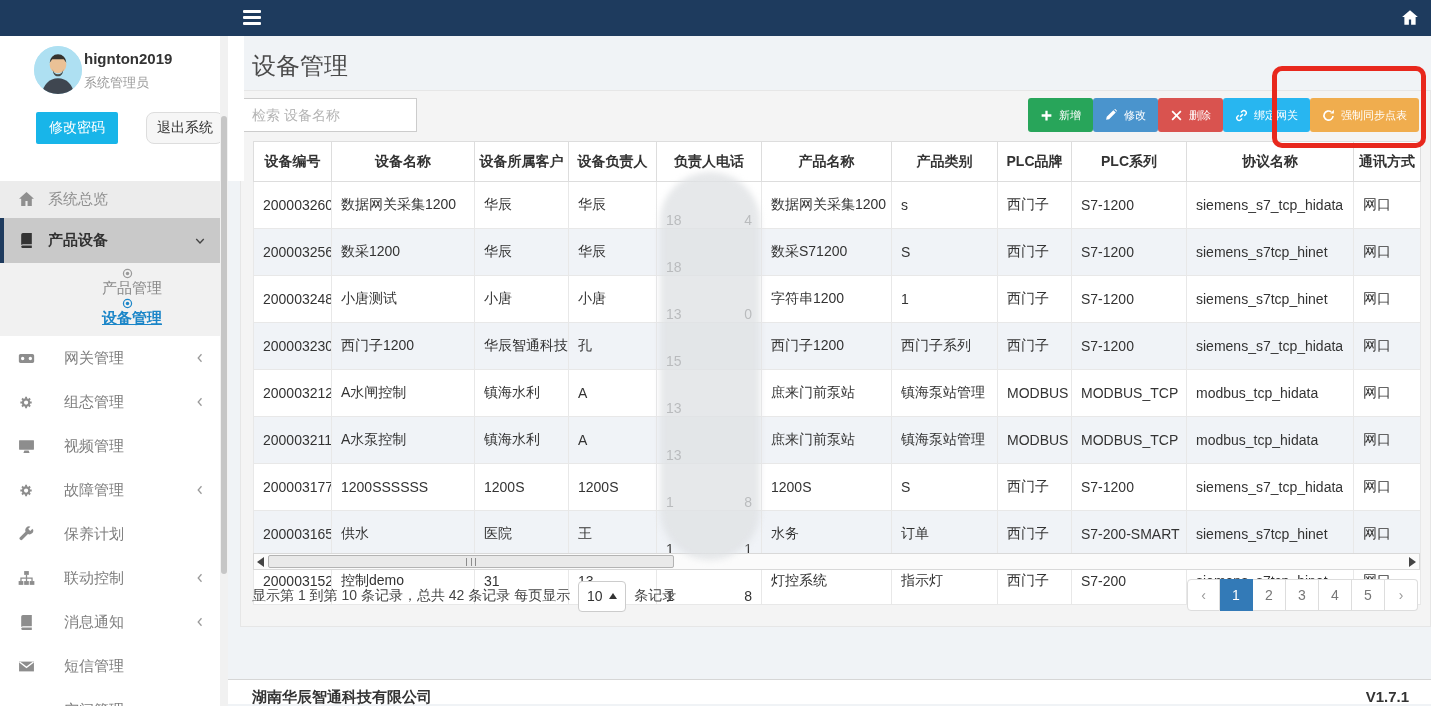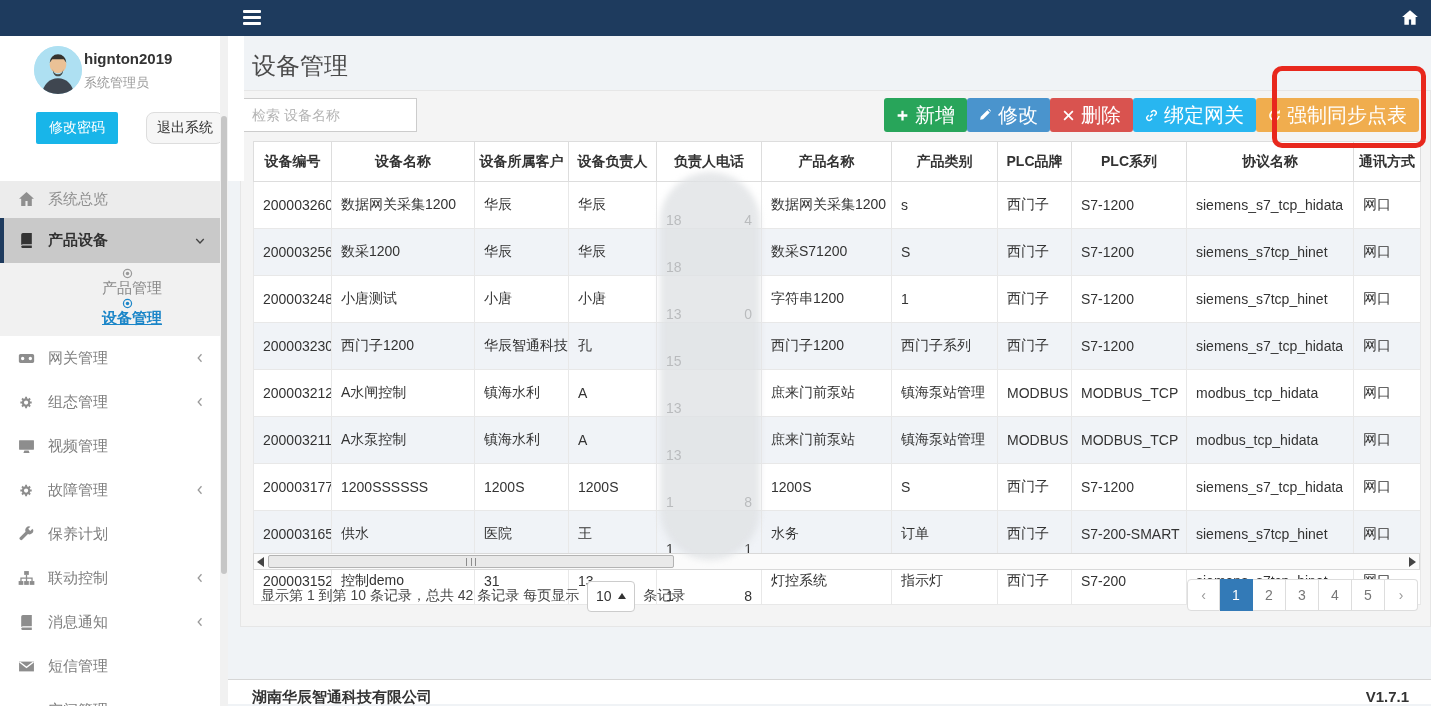--- a/index.html
+++ b/index.html
@@ -23,39 +23,39 @@
 
   .menu { position:absolute; left:0; top:145px; width:222px; }
   .m-item { position:relative; display:flex; align-items:center; padding-left:18px; color:#7e7e7e; font-size:15px; cursor:pointer; }
   .m-item .ico { width:17px; height:17px; margin-right:13px; color:#8d8d8d; flex:0 0 auto; }
   .m-item .chev { position:absolute; right:16px; width:12px; height:12px; color:#9a9a9a; }
   .m-overview { height:37px; background:#ececec; color:#8f8f8f; }
   .m-overview .ico { color:#8f8f8f; }
   .m-open { height:45px; background:#c9c9c9; color:#333; font-weight:bold; border-left:4px solid #1e3b5e; padding-left:14px; }
   .m-open .ico { color:#333; }
   .m-open .chev { color:#444; }
-  .m-plain { height:44px; background:#fff; }
+  .m-plain { height:44px; background:#fff;gap:16px; }
   .submenu { background:#f1f1f1; padding:5px 0 8px 0; }
   .s-item { display:flex; align-items:center; height:30px; padding-left:42px; color:#8a8a8a; font-size:15px; cursor:pointer;flex-direction:column; }
   .s-item .ico { width:15px; height:15px; margin-right:10px; color:#9a9a9a; }
   .s-active { color:#1c86c8; font-weight:bold; text-decoration:underline; }
   .s-active .ico { color:#1c86c8; }
   .side-scroll { position:absolute; right:0; top:0; width:8px; height:670px; background:#f1f1f1; }
   .side-thumb { position:absolute; right:1px; top:80px; width:6px; height:458px; background:#c6c6c6; border-radius:3px; }
 
   
   .content { position:absolute; left:228px; top:36px; width:1203px; height:670px; background:#f0f3f6; }
   .page-title { position:absolute; left:24px; top:14px; font-size:24px; color:#4a4a4a; }
 
   .panel { position:absolute; left:12px; top:54px; width:1191px; height:537px; background:#f4f4f4; border:1px solid #e6e6e6; }
   .search-input { position:absolute; left:0; top:7px; width:176px; height:34px; border:1px solid #ccc; padding:0 10px; font-size:14px; color:#333; background:#fff; font-family:inherit; }
   .search-input::placeholder { color:#b5b5b5; }
 
   .toolbar { position:absolute; right:11px; top:7px; display:flex; }
-  .tb-btn { display:inline-flex; align-items:center; justify-content:center; height:34px; padding:0 12px; color:#fff; font-size:20px; border:none; border-radius:3px; cursor:pointer; font-family:inherit; }
+  .tb-btn { display:inline-flex; align-items:center; justify-content:center; height:34px; padding:0 12px; color:#fff; font-size:11px; border:none; border-radius:3px; cursor:pointer; font-family:inherit; }
   .tb-btn .bico { width:13px; height:13px; margin-right:6px; }
   .tb-green { background:#28a55a; }
   .tb-blue { background:#4a94cd; }
   .tb-red { background:#d9534f; }
   .tb-cyan { background:#28b6f0; }
   .tb-orange { background:#f0ad4e; }
 
   table.grid { position:absolute; left:12px; top:50px; width:1167px; border-collapse:collapse; table-layout:fixed; background:#f0abfc; }
   .grid th { height:40px; font-size:14px; font-weight:bold; color:#333; text-align:center; border:1px solid #ddd; background:#fff; padding:0 4px; }
   .grid td { height:37px; font-size:14px; color:#333; border:1px solid #e8e8e8; padding:0 9px; white-space:nowrap; overflow:hidden; background:#fff; }
@@ -70,21 +70,21 @@
   .annotation { position:absolute; left:1272px; top:66px; width:154px; height:82px; border:5px solid #e8281d; border-radius:10px; z-index:40; pointer-events:none; }
 
   
   .hscroll { position:absolute; left:12px; top:462px; width:1167px; height:17px; background:#fbfbfb; border:1px solid #d9d9d9; }
   .hs-left { position:absolute; left:3px; top:3px; width:0; height:0; border-top:5px solid transparent; border-bottom:5px solid transparent; border-right:7px solid #444; cursor:pointer; }
   .hs-right { position:absolute; right:3px; top:3px; width:0; height:0; border-top:5px solid transparent; border-bottom:5px solid transparent; border-left:7px solid #444; cursor:pointer; }
   .hs-thumb { position:absolute; left:14px; top:1px; width:406px; height:13px; background:#e9e9e9; border:1px solid #b3b3b3; border-radius:2px; cursor:grab; }
   .hs-grip { position:absolute; left:50%; top:2px; margin-left:-5px; width:10px; height:8px; border-left:1px solid #8c8c8c; border-right:1px solid #8c8c8c; background:linear-gradient(90deg, transparent 4px, #8c8c8c 4px, #8c8c8c 5px, transparent 5px); }
 
   
-  .pg-summary { position:absolute; left:20px; top:488px; height:34px; display:flex; align-items:center; gap:8px; color:#444; font-size:14px; }
+  .pg-summary { position:absolute; left:11px; top:488px; height:34px; display:flex; align-items:center; gap:8px; color:#444; font-size:14px; }
   .pg-select { display:inline-flex; align-items:center; justify-content:center; gap:7px; width:48px; height:31px; background:#fff; border:1px solid #ccc; border-radius:4px; cursor:pointer; color:#333; }
   .caret-up { width:0; height:0; border-left:4px solid transparent; border-right:4px solid transparent; border-bottom:6px solid #333; }
   .pager { position:absolute; right:12px; top:488px; display:flex; }
   .pager a { display:inline-flex; align-items:center; justify-content:center; min-width:33px; height:32px; background:#fff; border:1px solid #ddd; border-left:none; color:#777; font-size:14px; text-decoration:none; cursor:pointer; }
   .pager a:first-child { border-left:1px solid #ddd; border-radius:4px 0 0 4px; }
   .pager a:last-child { border-radius:0 4px 4px 0; }
   .pager a.active { background:#337ab7; border-color:#337ab7; color:#fff; }
   .pager a.nav { color:#999; }
 
   

